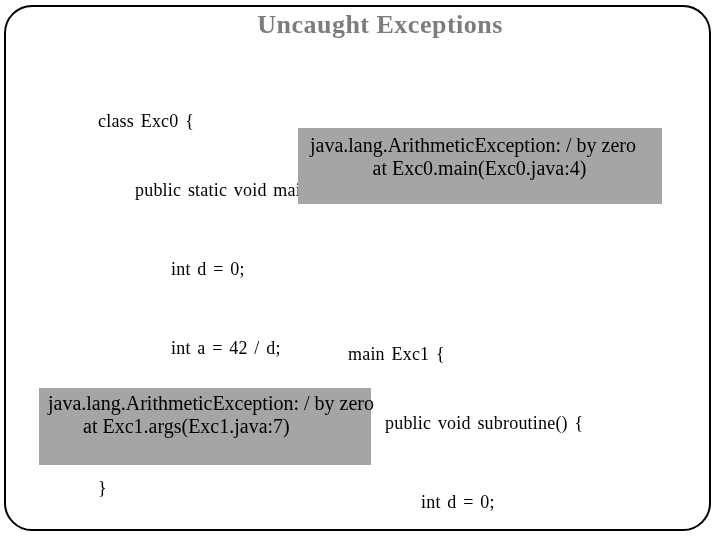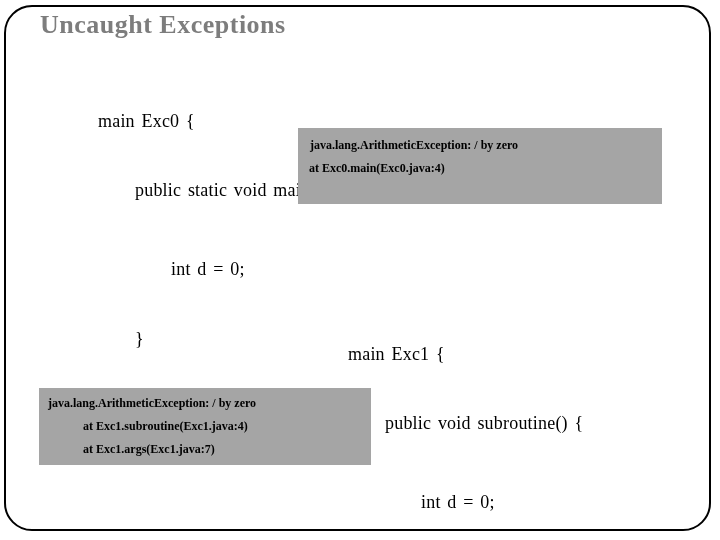--- a/index.html
+++ b/index.html
@@ -16,21 +16,21 @@
     left: 4px; top: 5px;
     width: 707px; height: 526px;
     border: 2px solid var(--border-black, #000);
     border-radius: 28px;
     background: #ffffff;
   }
 
   .slide-title {
     position: absolute;
     left: 40px; top: 10px; width: 680px;
-    text-align: left;
+    text-align: center;
     font-size: 26px;
     font-weight: bold;
     color: var(--title-gray, #7d7d7d);
     letter-spacing: 0.5px;
   }
 
   .code {
     position: absolute;
     font-size: 18px;
     line-height: 23.3px;
@@ -41,45 +41,46 @@
   }
   .code-exc0 { left: 98px;  top: 63px; }
   .code-exc1 { left: 348px; top: 296px; }
   .ind0 { margin-left: 0; }
   .ind1 { margin-left: 37px; }
   .ind2 { margin-left: 73px; margin-top: 9px; }
 
   .errbox {
     position: absolute;
     background: var(--box-gray, #a5a5a5);
-    font-weight: bold;
-    font-size: 12px;
+    font-weight: normal;
+    font-size: 20px;
     line-height: 22.8px;
     color: #000;
     white-space: nowrap;
   }
   .errbox-exc0 { left: 298px; top: 128px; width: 364px; height: 76px; padding-top: 6px; }
   .errbox-exc1 { left: 39px;  top: 388px; width: 332px; height: 77px; padding-top: 4px; }
 
   .errbox-exc0 .l1 { padding-left: 12px; }
-  .errbox-exc0 .l2 { text-align: left; padding-right: 12px; padding-left: 11px; }
+  .errbox-exc0 .l2 { text-align: center; padding-right: 12px; padding-left: 11px; }
   .errbox-exc1 .l1 { padding-left: 9px; }
   .errbox-exc1 .l2, .errbox-exc1 .l3 { padding-left: 44px; }
 </style>
 </head>
 <body>
 
 <div class="frame"></div>
 
 <div class="slide-title">Uncaught Exceptions</div>
 
 <div class="code code-exc0">
-  <div class="ind0">main Exc0 {</div>
+  <div class="ind0">class Exc0 {</div>
   <div class="ind1">public static void main(String args[]) {</div>
   <div class="ind2">int d = 0;</div>
+  <div class="ind2">int a = 42 / d;</div>
   <div class="ind1">}</div>
   <div class="ind0">}</div>
 </div>
 
 <div class="errbox errbox-exc0">
   <div class="l1">java.lang.ArithmeticException: / by zero</div>
   <div class="l2">at Exc0.main(Exc0.java:4)</div>
 </div>
 
 <div class="code code-exc1">
@@ -89,15 +90,14 @@
   
   
   
   
   
   
 </div>
 
 <div class="errbox errbox-exc1">
   <div class="l1">java.lang.ArithmeticException: / by zero</div>
-  <div class="l2">at Exc1.subroutine(Exc1.java:4)</div>
   <div class="l3">at Exc1.args(Exc1.java:7)</div>
 </div>
 
 </body></html>

